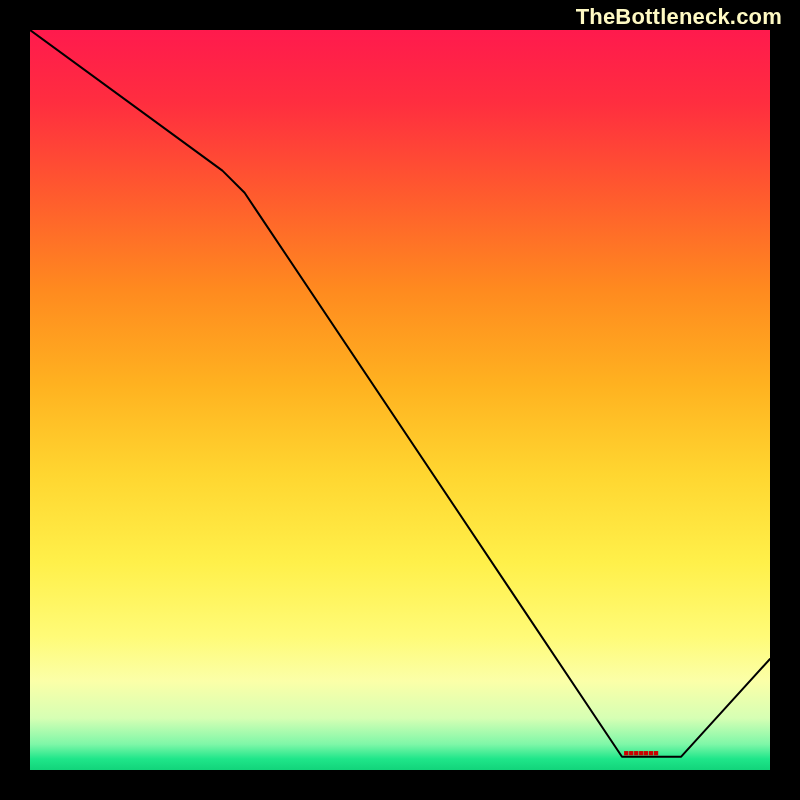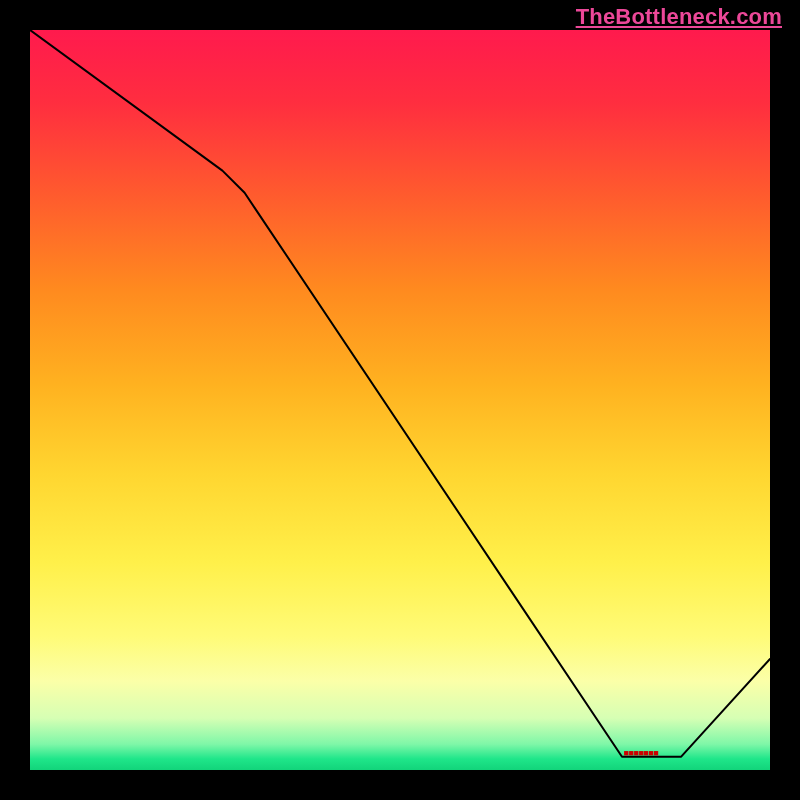--- a/index.html
+++ b/index.html
@@ -14,25 +14,24 @@
   .frame {
     position: relative;
     width: 800px;
     height: 800px;
     background: #000;
   }
   .watermark {
     position: absolute;
     top: 4px;
     right: 18px;
-    color: #ec4899;
+    color: #fef9c3;
     font-size: 22px;
     font-weight: 600;
     letter-spacing: 0.2px;
-    text-decoration: underline;
   }
   
   .plot {
     position: absolute;
     left: 30px;
     top: 30px;
     width: 740px;
     height: 740px;
     overflow: hidden;
   }

